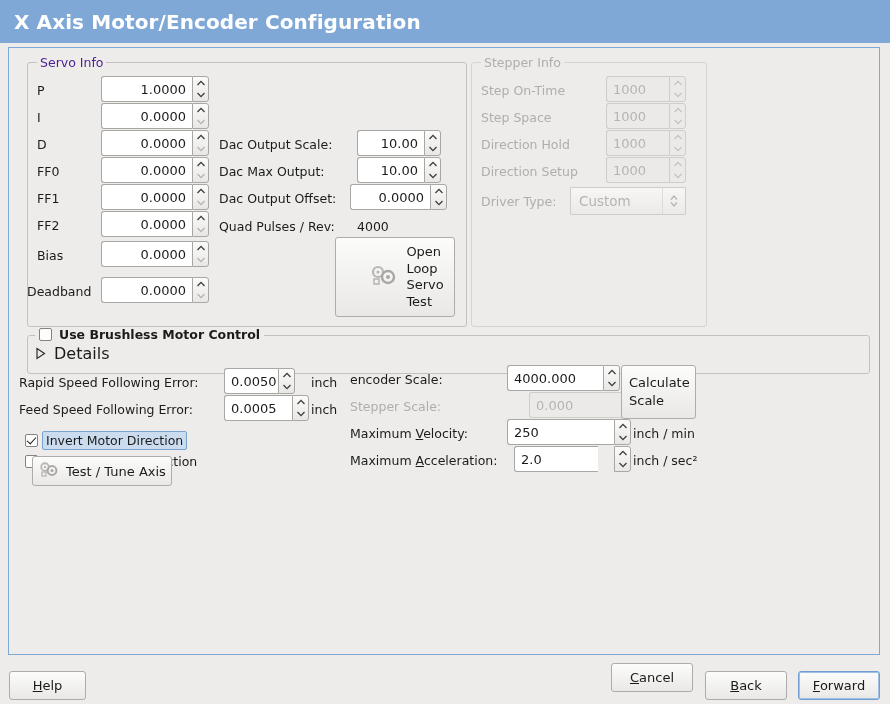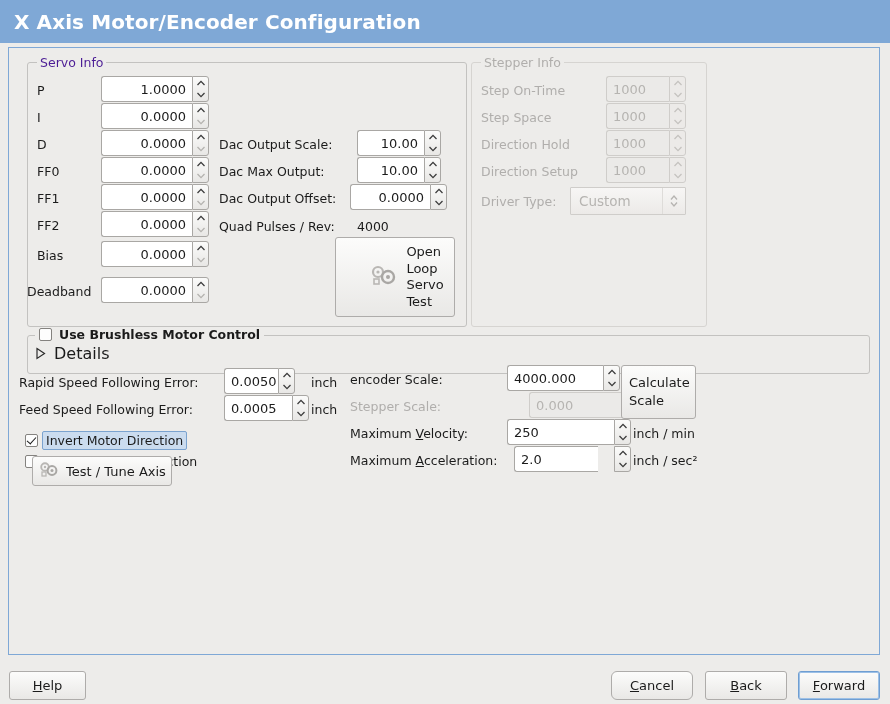--- a/index.html
+++ b/index.html
@@ -683,21 +683,21 @@
     <span style="line-height:18px;">Calculate</span>
     <span style="line-height:18px;">Scale</span>
   </div>
 
 </div>
 
 <div class="bottombar">
   <div class="btn" style="left:9px; top:11px; width:77px; height:29px;">
     <span><span></span><u>H</u><span>elp</span></span>
   </div>
-  <div class="btn" style="left:611px; top:11px; width:82px; height:29px;border-radius:6px;">
+  <div class="btn" style="left:611px; top:3px; width:82px; height:29px;">
     <span><span></span><u>C</u><span>ancel</span></span>
   </div>
   <div class="btn" style="left:705px; top:11px; width:82px; height:29px;">
     <span><span></span><u>B</u><span>ack</span></span>
   </div>
   <div class="btn focus" style="left:798px; top:11px; width:82px; height:29px;">
     <span><span></span><u>F</u><span>orward</span></span>
   </div>
 </div>
 

